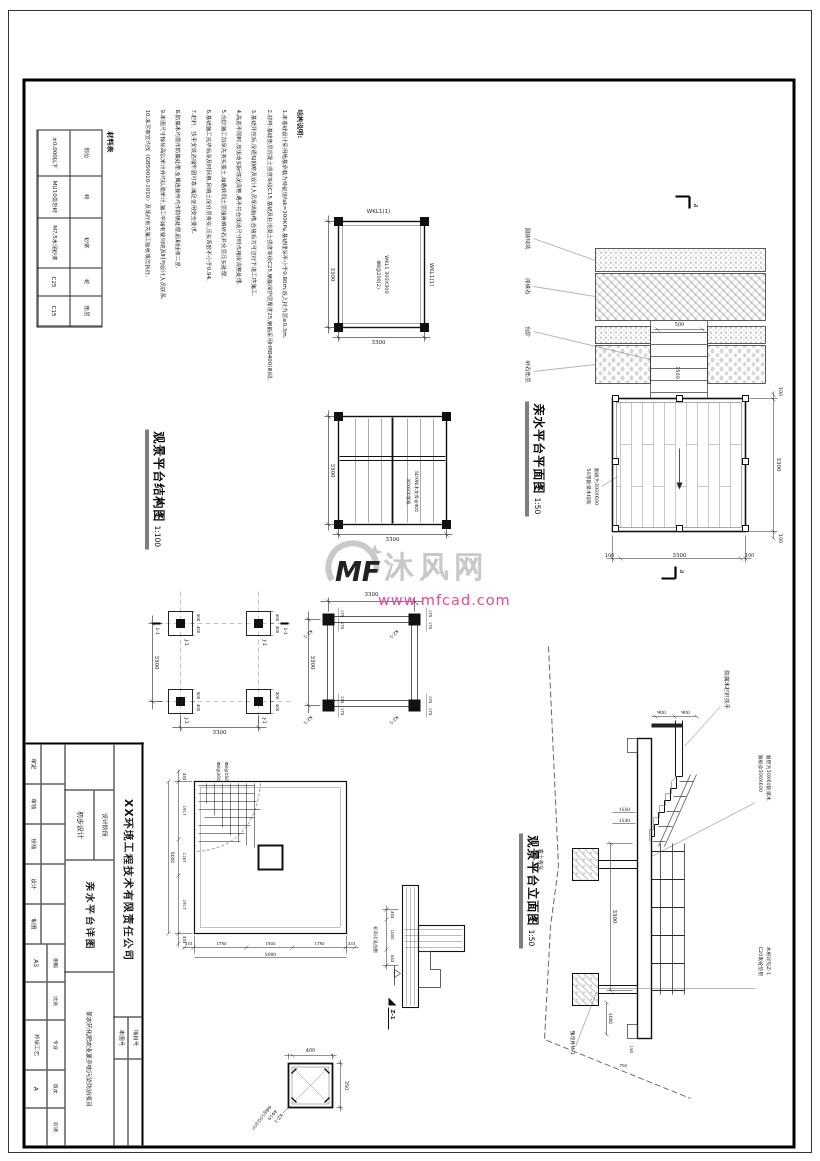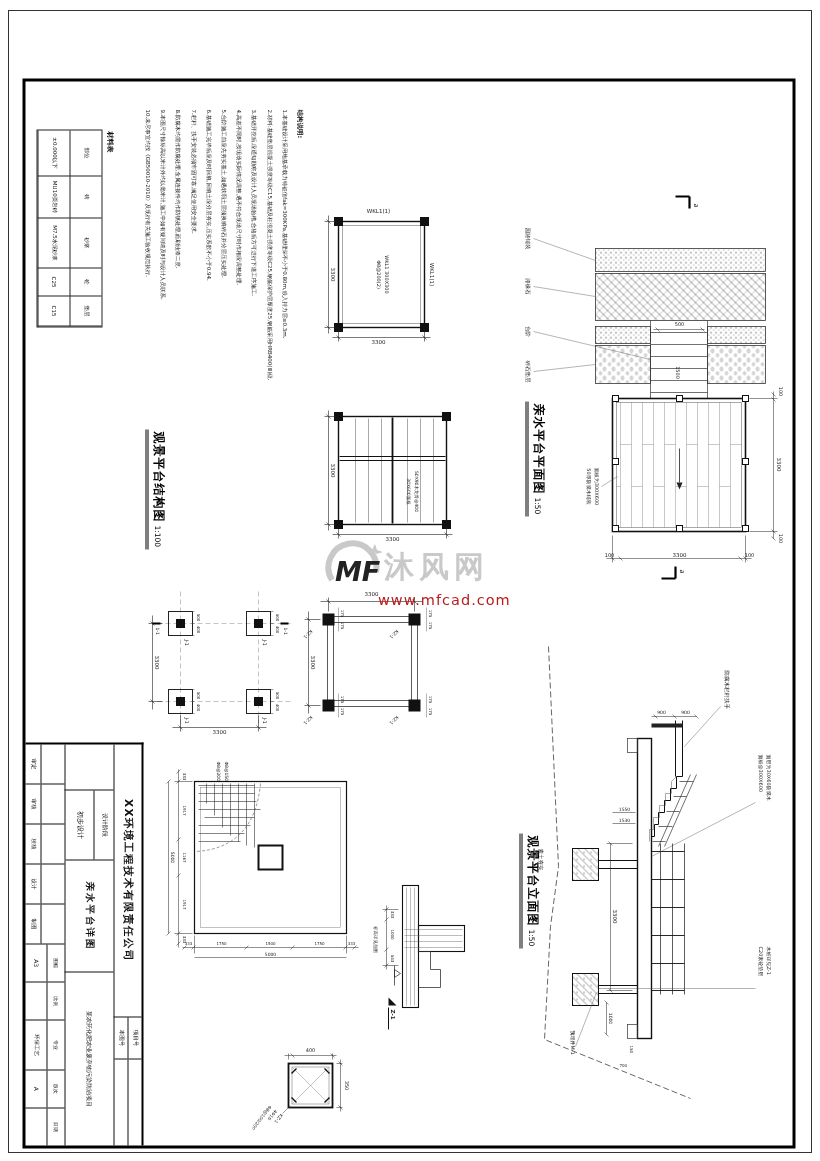--- a/index.html
+++ b/index.html
@@ -24,21 +24,21 @@
   
   #tblock{right:0;bottom:0;width:403px;height:118px;border-left:2px solid #000;border-top:2px solid #000;
           box-sizing:border-box;display:flex;flex-direction:column;font-size:6px;}
   #tblock .r{display:flex;}
   #tblock .c{box-sizing:border-box;border-right:1px solid #111;display:flex;align-items:center;justify-content:center;text-align:center;}
   #tblock .bb{border-bottom:1px solid #111;}
   
   #wm{left:322px;top:538px;width:190px;color:#c9c9c9;z-index:40;}
   #wm .row{display:flex;align-items:center;}
   #wm .brand{font-size:30px;font-weight:bold;letter-spacing:5px;color:#c9c9c9;}
-  #wm .site{font-size:14.5px;letter-spacing:1px;color:#b91c1c;margin-top:-4px;padding-left:56px;}
+  #wm .site{font-size:14.5px;letter-spacing:1px;color:#ec4899;margin-top:-4px;padding-left:56px;}
 </style>
 </head>
 <body>
 
 <div id="page">
   <div id="page-border" class="abs"></div>
 
   <svg width="0" height="0" style="position:absolute">
     <defs>
       <pattern id="patDots" width="5" height="5" patternUnits="userSpaceOnUse">

